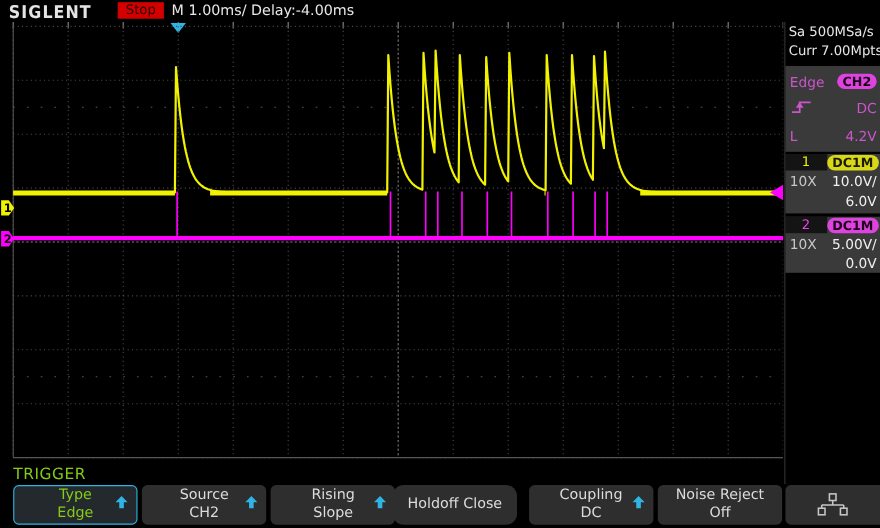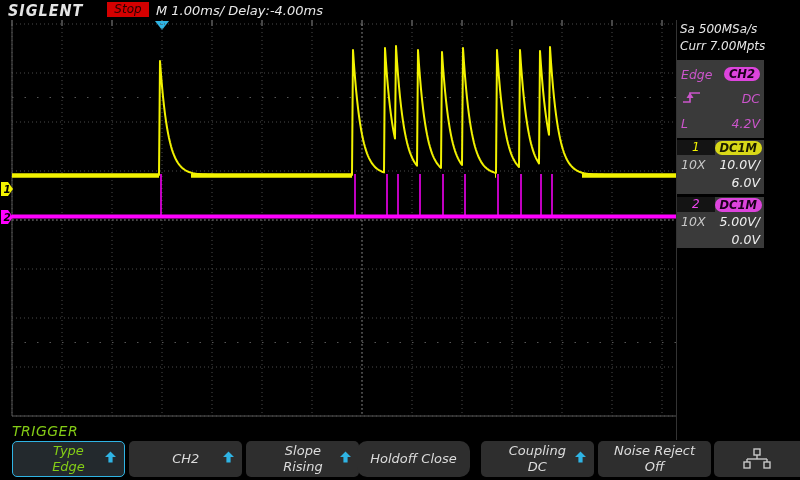--- a/index.html
+++ b/index.html
@@ -1,30 +1,30 @@
 <!DOCTYPE html>
 <html><head>
 <meta charset="utf-8">
 <style>
   * { box-sizing: border-box; margin: 0; padding: 0; }
   html,body { width:800px; height:480px; background:#000; overflow:hidden;
               font-family:"DejaVu Sans", sans-serif; }
   .abs { position:absolute; }
-  #stage { position:relative; width:800px; height:480px; background:#000;font-style:italic; }
+  #stage { position:relative; width:800px; height:480px; background:#000; }
 
   
   #logo { left:8px; top:1px; font-size:16px; font-weight:bold; color:#e4e4e4;
           letter-spacing:1px; font-stretch:condensed; }
   #stop-badge { left:107px; top:2px; width:42px; height:15px; background:#d40000;
                 color:#2a0000; font-size:12px; text-align:center; line-height:15px; }
   #timebase { left:156px; top:3px; font-size:13px; color:#e8e8e8; }
   #freq-counter { right:6px; top:2px; font-size:13.5px; color:#bb44bb; }
 
   
-  #sidebar { left:676px; top:20px; width:87px; height:420px; background:#000;
+  #sidebar { left:713px; top:20px; width:87px; height:420px; background:#000;
              border-left:1px solid #333; }
   .side-text { color:#e8e8e8; font-size:12px; padding:2px 3px 1px 3px; white-space:nowrap; }
   .panel { background:#3a3a3a; width:87px; margin-left:0; position:absolute; left:0; }
   #trigger-panel { top:40px; height:78px; display:flex; flex-direction:column;
                    justify-content:space-around; padding:3px 4px; }
   .trig-row { display:flex; justify-content:space-between; align-items:center;
               color:#cc55cc; font-size:12.5px; }
   .badge { border-radius:8px; padding:0 5px; font-size:11.5px; line-height:14px;
            font-weight:bold; }
   .badge-mag { background:#dd44dd; color:#1a001a; }
@@ -182,28 +182,29 @@
   <div class="abs" id="menu-title">TRIGGER</div>
   <div id="menu-buttons">
       <div class="menu-btn selected" style="left: 12px;">
         <div>Type</div>
         <div>Edge</div>
         <span class="arrow"><svg width="13" height="13" viewBox="0 0 13 13">
             <polygon points="6.5,1 12,6.5 8.6,6.5 8.6,12 4.4,12 4.4,6.5 1,6.5" fill="#2fb4e4"></polygon>
           </svg></span>
       </div>
       <div class="menu-btn" style="left: 129.2px;">
+        <div>Source</div>
         <div>CH2</div>
         <span class="arrow"><svg width="13" height="13" viewBox="0 0 13 13">
             <polygon points="6.5,1 12,6.5 8.6,6.5 8.6,12 4.4,12 4.4,6.5 1,6.5" fill="#2fb4e4"></polygon>
           </svg></span>
       </div>
       <div class="menu-btn" style="left: 246.4px;">
+        <div>Rising</div>
         <div>Slope</div>
-        <div>Rising</div>
         <span class="arrow"><svg width="13" height="13" viewBox="0 0 13 13">
             <polygon points="6.5,1 12,6.5 8.6,6.5 8.6,12 4.4,12 4.4,6.5 1,6.5" fill="#2fb4e4"></polygon>
           </svg></span>
       </div>
       <div class="menu-btn" style="left: 357px; border-radius: 10px;">
         <div>Holdoff Close</div>
       </div>
       <div class="menu-btn" style="left: 480.8px;">
         <div>Coupling</div>
         <div>DC</div>

